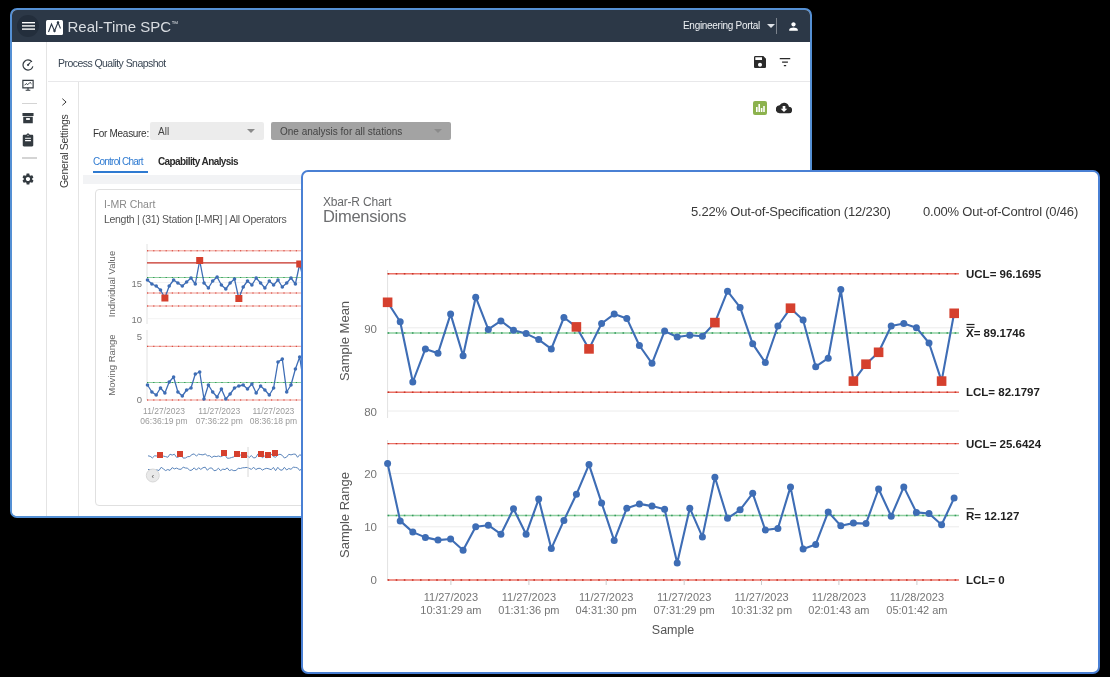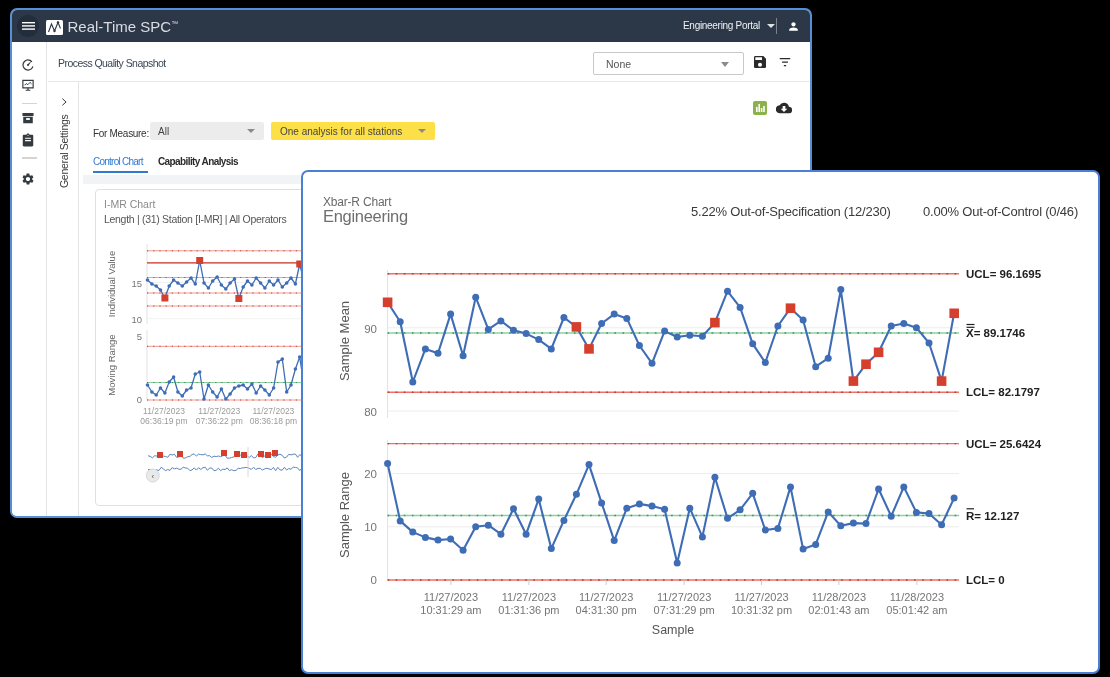--- a/index.html
+++ b/index.html
@@ -56,43 +56,39 @@
   <svg class="abs" style="left:9px;top:123px;" width="14" height="14" viewBox="0 0 24 24">
       <path fill="#333a40" d="M19 3h-4.2C14.4 1.8 13.3 1 12 1s-2.4.8-2.8 2H5c-1.1 0-2 .9-2 2v16c0 1.1.9 2 2 2h14c1.1 0 2-.9 2-2V5c0-1.1-.9-2-2-2zm-7 0c.6 0 1 .5 1 1s-.4 1-1 1-1-.5-1-1 .4-1 1-1zm5 11H7v-2h10v2zm0-4H7V8h10v2z"></path>
     </svg>
   <div class="abs" style="left:10px;top:147px;width:15px;height:1.5px;background:#d4d4d4;"></div>
   <svg class="abs" style="left:9px;top:162px;" width="14" height="14" viewBox="0 0 24 24">
       <path fill="#333a40" d="M19.1 12.9c0-.3.1-.6.1-.9s0-.6-.1-.9l2-1.6c.2-.1.2-.4.1-.6l-1.9-3.3c-.1-.2-.4-.3-.6-.2l-2.4 1c-.5-.4-1-.7-1.6-.9l-.4-2.5c0-.2-.2-.4-.5-.4h-3.8c-.2 0-.4.2-.5.4l-.4 2.5c-.6.2-1.1.6-1.6.9l-2.4-1c-.2-.1-.5 0-.6.2L2.7 8.9c-.1.2-.1.5.1.6l2 1.6c0 .3-.1.6-.1.9s0 .6.1.9l-2 1.6c-.2.1-.2.4-.1.6l1.9 3.3c.1.2.4.3.6.2l2.4-1c.5.4 1 .7 1.6.9l.4 2.5c0 .2.2.4.5.4h3.8c.2 0 .4-.2.5-.4l.4-2.5c.6-.2 1.1-.6 1.6-.9l2.4 1c.2.1.5 0 .6-.2l1.9-3.3c.1-.2.1-.5-.1-.6l-2.1-1.6zM12 15.6c-2 0-3.6-1.6-3.6-3.6S10 8.4 12 8.4s3.6 1.6 3.6 3.6-1.6 3.6-3.6 3.6z"></path>
     </svg>
 
   <div class="abs" style="left:46px;top:47px;font-size:10.5px;font-weight:normal;color:#3a4654;letter-spacing:-0.55px;">Process Quality Snapshot</div>
   <div class="abs" style="left:36px;top:71px;right:0;height:1px;background:#e8e8ea;"></div>
-  <div class="abs" style="left:581px;top:42px;width:151px;height:23px;border:1px solid #c8c8c8;border-radius:2px;background:#fff;">
-    <div class="abs" style="left:12px;top:5px;font-size:10.5px;color:#555;">None</div>
-    <div class="abs" style="right:14px;top:9px;width:0;height:0;border-left:4.5px solid transparent;border-right:4.5px solid transparent;border-top:5px solid #8b8b8b;"></div>
-  </div>
   <svg class="abs" style="left:740px;top:44px;" width="16" height="16" viewBox="0 0 24 24">
       <path fill="#2b2b2b" d="M17 3H5c-1.1 0-2 .9-2 2v14c0 1.1.9 2 2 2h14c1.1 0 2-.9 2-2V7l-4-4zm-5 16c-1.7 0-3-1.3-3-3s1.3-3 3-3 3 1.3 3 3-1.3 3-3 3zm3-10H5V5h10v4z"></path>
     </svg>
   <svg class="abs" style="left:766px;top:45px;" width="14" height="14" viewBox="0 0 24 24">
       <path fill="#2b2b2b" d="M3 5h18v2.2H3zM7 11h10v2.2H7zM10 17h4v2.2h-4z"></path>
     </svg>
 
   <div class="abs" style="left:36px;top:72px;width:31px;height:436px;border-right:1px solid #e4e4e4;"></div>
   <svg class="abs" style="left:47px;top:87px;" width="10" height="10" viewBox="0 0 24 24">
       <path fill="none" stroke="#3c3c3c" stroke-width="2.4" d="M8 4l9 8-9 8"></path>
     </svg>
   <div class="abs vtext" style="left:46px;top:110px;height:68px;font-size:10.5px;color:#3c3c3c;letter-spacing:-0.3px;white-space:nowrap;">General Settings</div>
 
   <div class="abs" style="left:81px;top:118px;font-size:10px;color:#333;letter-spacing:-0.3px;">For Measure:</div>
   <div class="abs" style="left:138px;top:112px;width:114px;height:18px;background:#ececec;border-radius:2px;">
     <div class="abs" style="left:8px;top:4px;font-size:10px;color:#444;">All</div>
     <div class="abs" style="right:9px;top:7px;width:0;height:0;border-left:4px solid transparent;border-right:4px solid transparent;border-top:4.5px solid #8b8b8b;"></div>
   </div>
-  <div class="abs" style="left:259px;top:112px;width:164px;height:18px;background:#fde047;border-radius:2px;">
+  <div class="abs" style="left:259px;top:112px;width:180px;height:18px;background:#a3a3a3;border-radius:2px;">
     <div class="abs" style="left:9px;top:4px;font-size:10px;color:#444;">One analysis for all stations</div>
     <div class="abs" style="right:9px;top:7px;width:0;height:0;border-left:4px solid transparent;border-right:4px solid transparent;border-top:4.5px solid #8b8b8b;"></div>
   </div>
   <div class="abs" style="left:81px;top:146px;font-size:10px;color:#2e7ad1;letter-spacing:-0.75px;">Control Chart</div>
   <div class="abs" style="left:81px;top:161px;width:55px;height:2px;background:#2e7ad1;"></div>
   <div class="abs" style="left:146px;top:146px;font-size:10px;color:#2b2b2b;letter-spacing:-0.6px;font-weight:bold;">Capability Analysis</div>
   <div class="abs" style="left:71px;top:165px;right:0;height:8.5px;background:#f2f3f5;"></div>
 
   <div class="abs" style="left:741px;top:91px;width:13.5px;height:13.5px;background:#8cb24d;border-radius:2px;"></div>
   <svg class="abs" style="left:743.5px;top:94px;" width="9" height="8" viewBox="0 0 9 8">
@@ -238,21 +234,21 @@
 <rect x="146" y="263" width="6" height="6" fill="#d5402e"></rect>
 <rect x="163" y="262" width="6" height="6" fill="#d5402e"></rect>
 <rect x="170" y="263" width="6" height="6" fill="#d5402e"></rect>
 <rect x="177" y="261" width="6" height="6" fill="#d5402e"></rect>
 <circle cx="57.8" cy="286.5" r="6.5" fill="#e9e9e9" stroke="#d0d0d0" stroke-width="0.8"></circle>
 <text x="57.8" y="290" font-size="8" fill="#555" text-anchor="middle">‹</text>
 </svg></div>
 </div>
 <div id="popup">
   <div class="abs" style="left:20px;top:23px;font-size:12px;color:#68696b;letter-spacing:-0.2px;">Xbar-R Chart</div>
-  <div class="abs" style="left:20px;top:35px;font-size:16.5px;color:#6d6e70;letter-spacing:-0.3px;">Engineering</div>
+  <div class="abs" style="left:20px;top:35px;font-size:16.5px;color:#6d6e70;letter-spacing:-0.3px;">Dimensions</div>
   <div class="abs" style="left:388px;top:32px;font-size:13px;color:#3a3a3a;letter-spacing:-0.2px;">5.22% Out-of-Specification (12/230)</div>
   <div class="abs" style="left:620px;top:32px;font-size:13px;color:#3a3a3a;letter-spacing:-0.2px;">0.00% Out-of-Control (0/46)</div>
   <div class="abs" style="left:0;top:58px;width:795px;height:436px;"><svg width="795" height="436" viewBox="0 0 795 436" font-family="Liberation Sans, sans-serif">
 <line x1="84.6" y1="40" x2="84.6" y2="188" stroke="#e2e2e2" stroke-width="1"></line>
 <line x1="84.6" y1="97.8" x2="656" y2="97.8" stroke="#ececec" stroke-width="1"></line>
 <line x1="84.6" y1="181" x2="656" y2="181" stroke="#ececec" stroke-width="1"></line>
 <line x1="84.6" y1="43.7" x2="656" y2="43.7" stroke="#eb7267" stroke-width="1.4"></line>
         <line x1="84.6" y1="43.7" x2="656" y2="43.7" stroke="#c63529" stroke-width="1.4" stroke-dasharray="1.6 6.5"></line>
 <line x1="84.6" y1="103.0" x2="656" y2="103.0" stroke="#8ed0a0" stroke-width="1.4"></line>
         <line x1="84.6" y1="103.0" x2="656" y2="103.0" stroke="#35995c" stroke-width="1.4" stroke-dasharray="1.6 6.5"></line>

